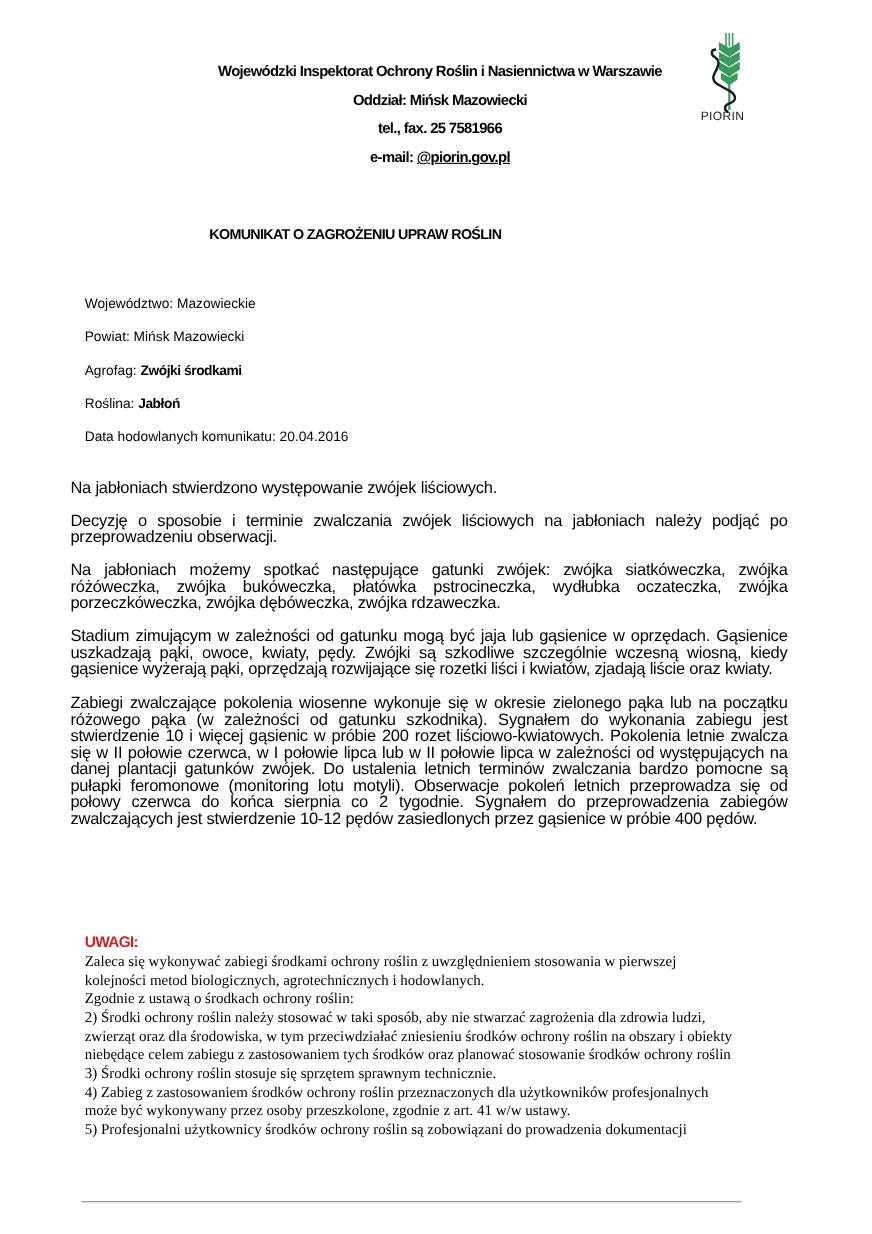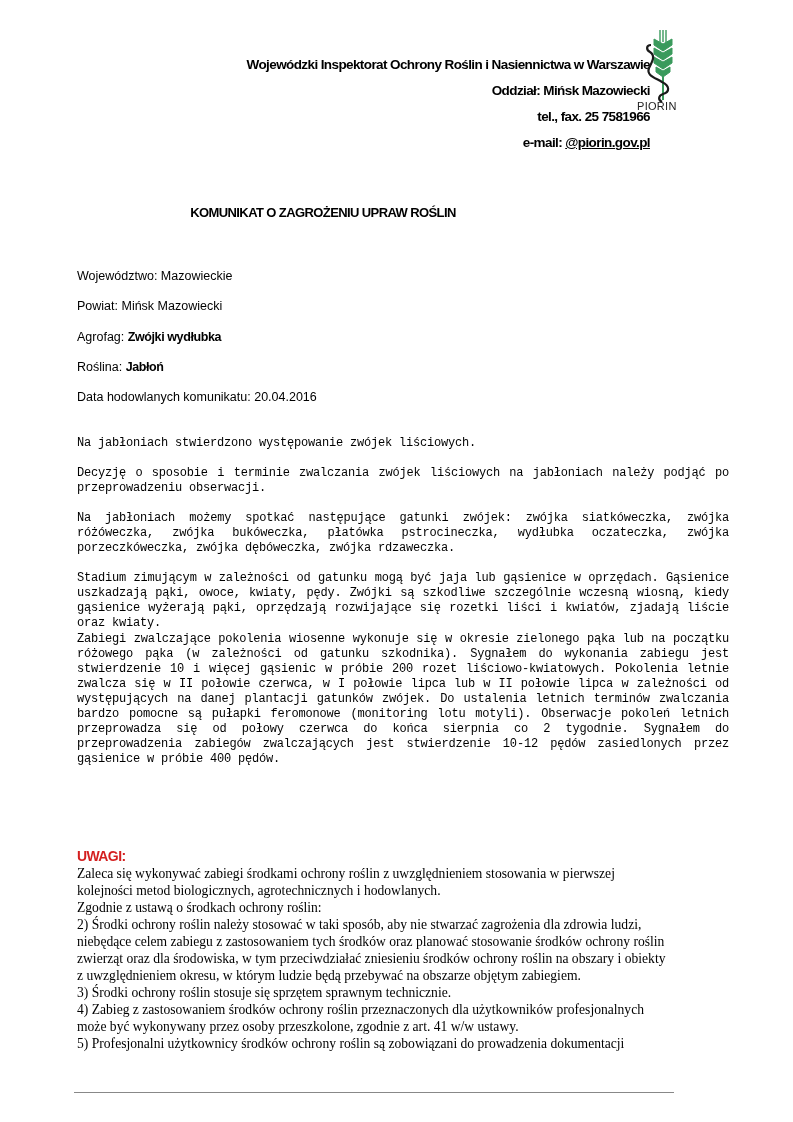--- a/index.html
+++ b/index.html
@@ -1,25 +1,25 @@
 <!DOCTYPE html>
 <html><head>
 <meta charset="utf-8">
 <style>
   html, body { margin:0; padding:0; background:#ffffff; }
   body { width:793px; height:1122px; position:relative; overflow:hidden; color:#000; }
   .header { position:absolute; left:150px; top:52px; width:500px; text-align:center; font-family:"Liberation Sans", sans-serif; font-weight:bold; font-size:13.5px; letter-spacing:-0.6px; }
-  .header div { height:26px; line-height:26px;text-align:right; }
+  .header div { height:26px; line-height:26px; }
   .header .email-link { text-decoration:underline; }
   .logo { position:absolute; left:632px; top:28px; width:60px; height:90px; }
   .logo-text { position:absolute; left:637px; top:100px; font-family:"Liberation Sans", sans-serif; font-size:11px; color:#222; letter-spacing:0.3px; }
   .title { position:absolute; left:0; top:205px; width:646px; text-align:center; font-family:"Liberation Sans", sans-serif; font-weight:bold; font-size:13px; letter-spacing:-0.6px; }
   .meta { position:absolute; left:77px; font-family:"Liberation Sans", sans-serif; font-size:12.5px; }
   .meta b { font-weight:bold; letter-spacing:-0.4px; }
-  .para { position:absolute; left:77px; width:652px; font-family:Liberation Mono, monospace; font-size:12px; line-height:15px; text-align:justify; letter-spacing:-0.2px; }
+  .para { position:absolute; left:64px; width:652px; font-family:Liberation Sans, sans-serif; font-size:15px; line-height:15px; text-align:justify; letter-spacing:-0.2px; }
   .uwagi-title { position:absolute; left:77px; top:848px; font-family:"Liberation Sans", sans-serif; font-size:14px; font-weight:bold; color:#d41f1f; letter-spacing:-0.6px; }
   .uwagi { position:absolute; left:77px; top:865px; width:660px; font-family:"Liberation Serif", serif; font-size:13.6px; line-height:17px; }
   .uwagi div { white-space:nowrap; }
   .rule { position:absolute; left:74px; top:1092px; width:600px; height:1px; background:#888; }
 </style>
 </head>
 <body>
 
 <div class="header">
   <div>Wojewódzki Inspektorat Ochrony Roślin i Nasiennictwa w Warszawie</div>
@@ -44,38 +44,37 @@
   </g>
   <line x1="31" y1="45" x2="31" y2="72" stroke="#3a9a5c" stroke-width="2"></line>
   <path d="M19 17 C14 17 14 22 18 24 C24 28 20 34 17 40 C14 48 24 50 30 54 C38 58 38 64 31 66 C26 68 26 72 30 74" fill="none" stroke="#1a1a1a" stroke-width="2.2"></path>
 </svg>
 <div class="logo-text">PIORIN</div>
 
 <div class="title">KOMUNIKAT O ZAGROŻENIU UPRAW ROŚLIN</div>
 
 <div class="meta" style="top:269px;"><span>Województwo: </span><span>Mazowieckie</span></div>
 <div class="meta" style="top:299px;"><span>Powiat: </span><span>Mińsk Mazowiecki</span></div>
-<div class="meta" style="top:330px;"><span>Agrofag: </span><b>Zwójki wydłubka</b></div>
+<div class="meta" style="top:330px;"><span>Agrofag: </span><b>Zwójki środkami</b></div>
 <div class="meta" style="top:360px;"><span>Roślina: </span><b>Jabłoń</b></div>
 <div class="meta" style="top:390px;"><span>Data hodowlanych komunikatu: </span><span>20.04.2016</span></div>
 
 <div class="para" style="top:436px;">Na jabłoniach stwierdzono występowanie zwójek liściowych.</div>
 <div class="para" style="top:466px;">Decyzję o sposobie i terminie zwalczania zwójek liściowych na jabłoniach należy podjąć po przeprowadzeniu obserwacji.</div>
 <div class="para" style="top:511px;">Na jabłoniach możemy spotkać następujące gatunki zwójek: zwójka siatkóweczka, zwójka różóweczka, zwójka bukóweczka, płatówka  pstrocineczka, wydłubka oczateczka, zwójka porzeczkóweczka, zwójka dębóweczka, zwójka rdzaweczka.</div>
 <div class="para" style="top:571px;">Stadium zimującym w zależności od gatunku mogą być jaja lub gąsienice w oprzędach. Gąsienice uszkadzają pąki, owoce, kwiaty, pędy. Zwójki są szkodliwe szczególnie wczesną wiosną, kiedy gąsienice wyżerają pąki, oprzędzają rozwijające się rozetki liści i kwiatów, zjadają liście oraz kwiaty.</div>
 <div class="para" style="top:632px;">Zabiegi zwalczające pokolenia wiosenne wykonuje się w okresie zielonego pąka lub na początku różowego pąka (w zależności od gatunku szkodnika). Sygnałem do wykonania zabiegu jest stwierdzenie 10 i więcej gąsienic w próbie 200 rozet liściowo-kwiatowych. Pokolenia letnie zwalcza się w II połowie czerwca, w I połowie lipca lub w II połowie lipca w zależności od występujących na danej plantacji gatunków zwójek. Do ustalenia letnich terminów zwalczania bardzo pomocne są pułapki feromonowe (monitoring lotu motyli). Obserwacje pokoleń letnich przeprowadza się od połowy czerwca do końca sierpnia co 2 tygodnie. Sygnałem do przeprowadzenia zabiegów zwalczających jest stwierdzenie 10-12 pędów zasiedlonych przez gąsienice w próbie 400 pędów.</div>
 
 <div class="uwagi-title">UWAGI:</div>
 <div class="uwagi">
   <div>Zaleca się wykonywać zabiegi środkami ochrony roślin z uwzględnieniem stosowania w pierwszej</div>
   <div>kolejności metod biologicznych, agrotechnicznych i hodowlanych.</div>
   <div>Zgodnie z ustawą o środkach ochrony roślin:</div>
   <div>2) Środki ochrony roślin należy stosować w taki sposób, aby nie stwarzać zagrożenia dla zdrowia ludzi,</div>
+  <div>zwierząt oraz dla środowiska, w tym przeciwdziałać zniesieniu środków ochrony roślin na obszary i obiekty</div>
   <div>niebędące celem zabiegu z zastosowaniem tych środków oraz planować stosowanie środków ochrony roślin</div>
-  <div>zwierząt oraz dla środowiska, w tym przeciwdziałać zniesieniu środków ochrony roślin na obszary i obiekty</div>
-  <div>z uwzględnieniem okresu, w którym ludzie będą przebywać na obszarze objętym zabiegiem.</div>
   <div>3) Środki ochrony roślin stosuje się sprzętem sprawnym technicznie.</div>
   <div>4) Zabieg z zastosowaniem środków ochrony roślin przeznaczonych dla użytkowników profesjonalnych</div>
   <div>może być wykonywany przez osoby przeszkolone, zgodnie z art. 41 w/w ustawy.</div>
   <div>5) Profesjonalni użytkownicy środków ochrony roślin są zobowiązani do prowadzenia dokumentacji</div>
 </div>
 
 <div class="rule"></div>
 
 </body></html>

